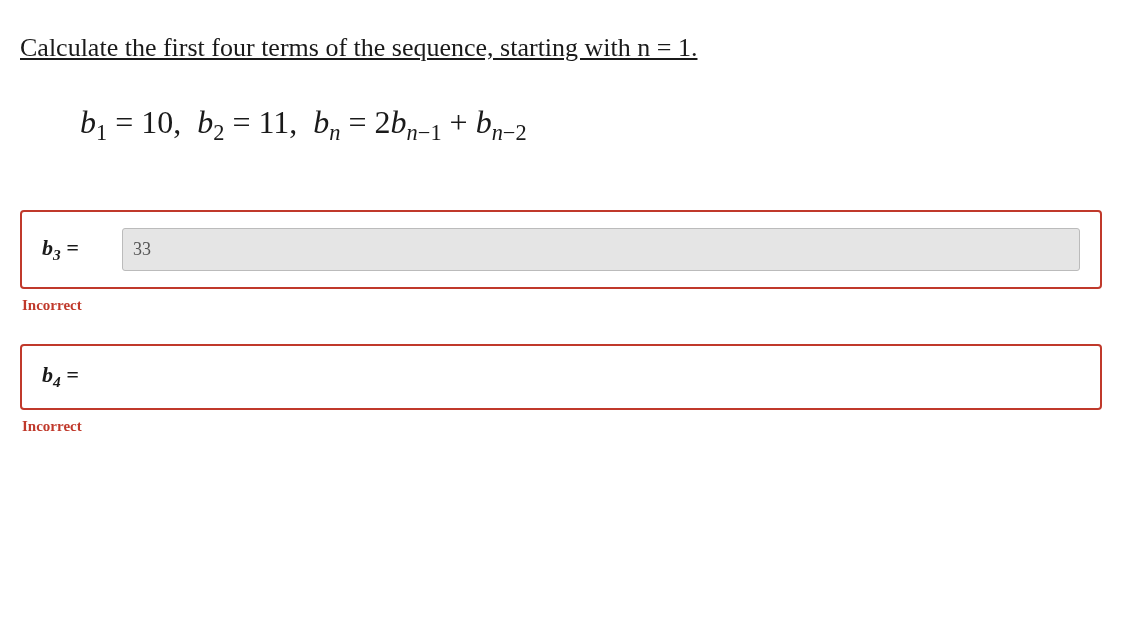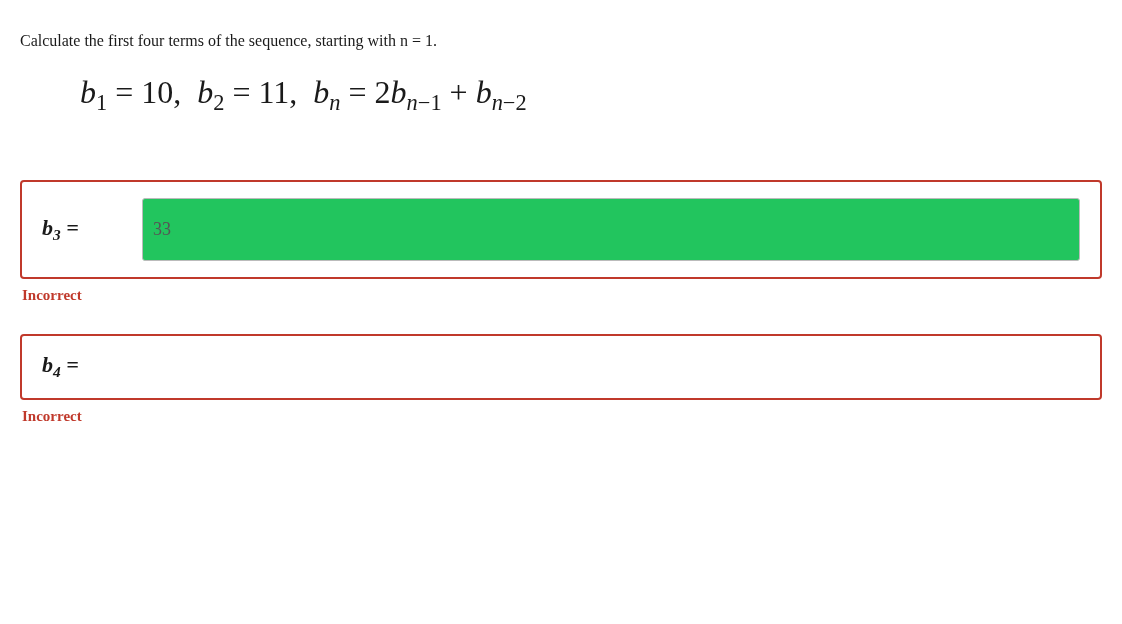--- a/index.html
+++ b/index.html
@@ -10,59 +10,60 @@
 
     body {
       background: #ffffff;
       font-family: Georgia, 'Times New Roman', serif;
       padding: 30px 20px;
       width: 1122px;
       min-height: 624px;
     }
 
     .problem-statement {
-      font-size: 16px;
+      font-size: 26px;
       font-weight: normal;
       color: #1a1a1a;
-      margin-bottom: 16px;
+      margin-bottom: 32px;
       line-height: 1.4;
+      text-decoration: underline;
     }
 
     .formula-line {
       font-size: 32px;
       color: #1a1a1a;
       margin: 0 0 60px 60px;
       line-height: 1.5;
     }
 
     .answer-block {
       border: 2px solid #c0392b;
       border-radius: 4px;
       padding: 16px 20px;
       margin-bottom: 8px;
       display: flex;
       align-items: center;
-      gap: 20px;
+      gap: 0;
     }
 
     .answer-label {
       font-size: 22px;
       font-weight: bold;
       font-style: italic;
       color: #1a1a1a;
       min-width: 80px;
       white-space: nowrap;
     }
 
     .answer-input {
       flex: 1;
-      background: #22c55e;
+      background: #e5e5e5;
       border: 1px solid #bbb;
       border-radius: 3px;
-      padding: 20px 10px;
+      padding: 10px 10px;
       font-size: 18px;
       color: #555;
       font-family: Georgia, 'Times New Roman', serif;
     }
 
     .incorrect-label {
       color: #c0392b;
       font-size: 15px;
       font-weight: bold;
       margin-bottom: 30px;

